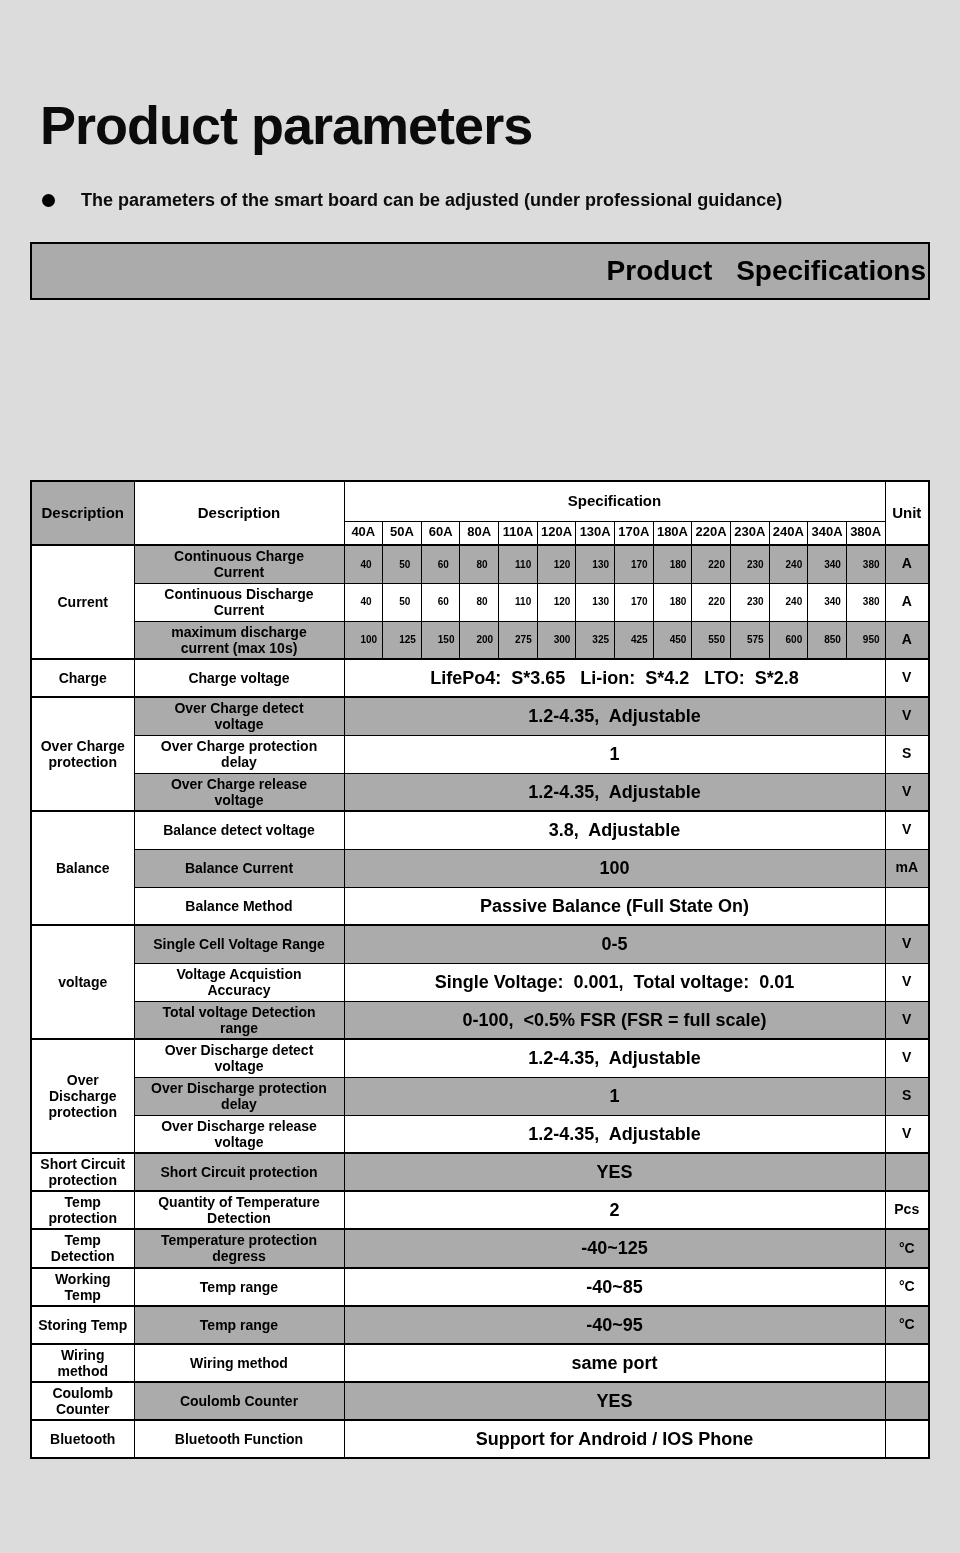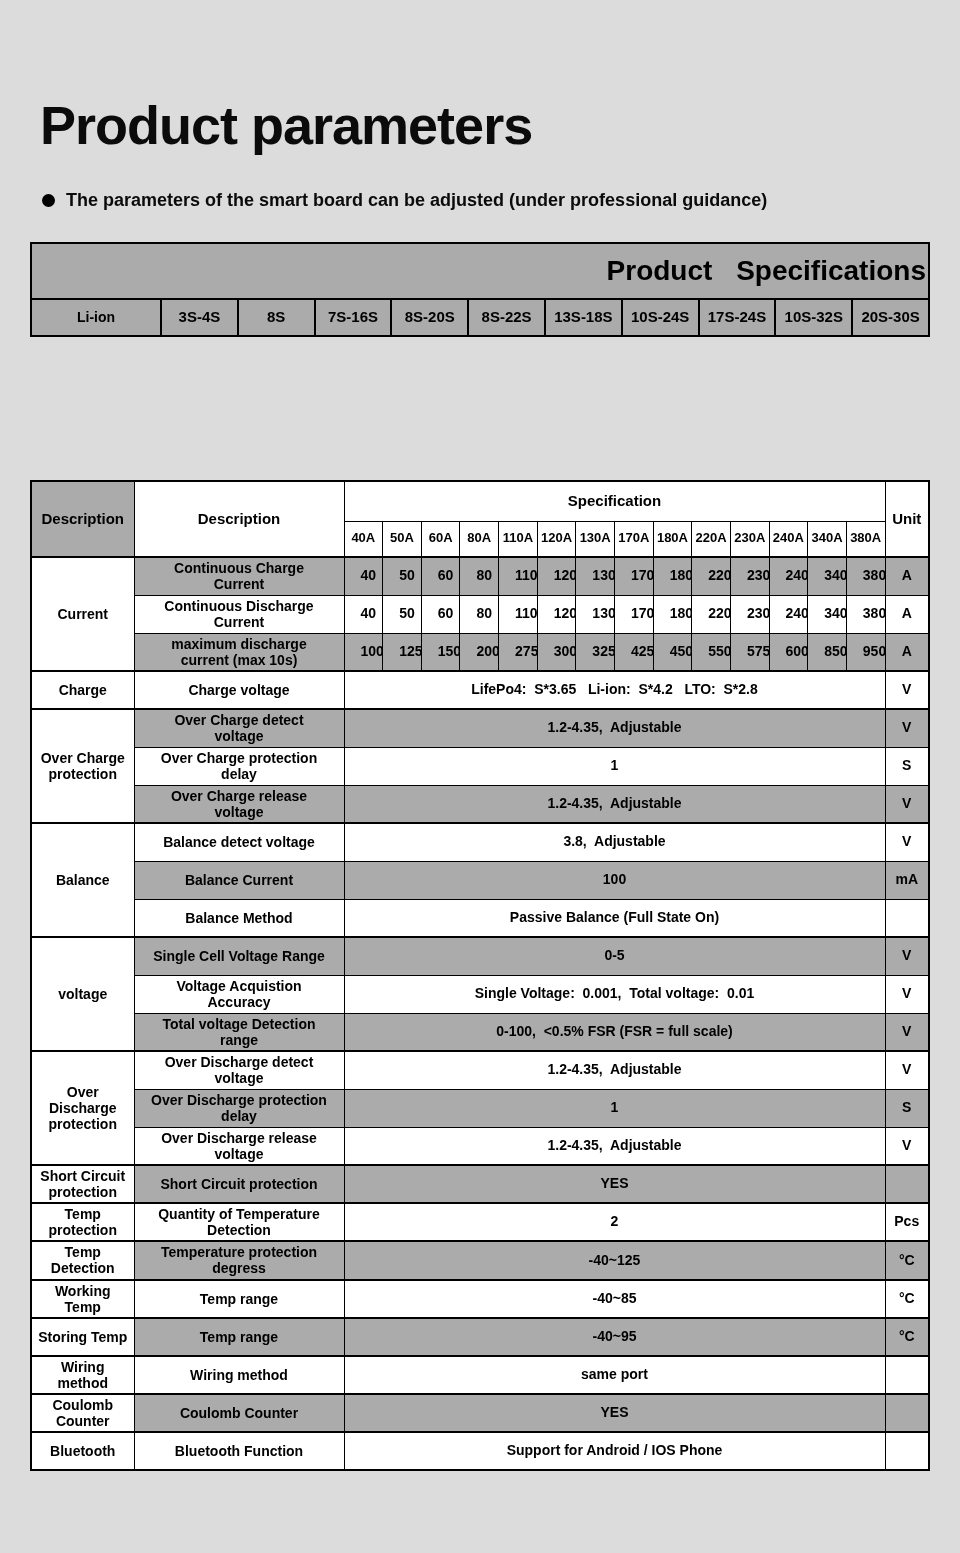--- a/index.html
+++ b/index.html
@@ -10,21 +10,21 @@
     color:#000;overflow:hidden;
   }
   
   .page-title{
     position:absolute;left:40px;top:94px;
     font-size:54px;font-weight:900;letter-spacing:-1px;
     color:#0b0b0b;white-space:nowrap;
   }
   .subtitle{
     position:absolute;left:42px;top:190px;
-    display:flex;align-items:center;gap:11px;
+    display:flex;align-items:center;gap:26px;
     font-size:18px;font-weight:700;color:#0b0b0b;white-space:nowrap;
   }
   .bullet-dot{width:13px;height:13px;border-radius:50%;background:#000;flex:0 0 auto;}
 
   
   table{border-collapse:collapse;table-layout:fixed;background:#fff;}
   td,th{border:1px solid #000;text-align:center;vertical-align:middle;
         font-weight:700;padding:2px 2px;line-height:1.12;overflow:hidden;}
   .grey{background:#ababab;}
   .white{background:#ffffff;}
@@ -34,30 +34,30 @@
   #strings-table td,#strings-table th{border:2px solid #000;font-size:15px;}
   #strings-table .title-cell{
     height:50px;font-size:28px;font-weight:700;word-spacing:16px;letter-spacing:0px;text-align:right;
   }
   #strings-table tbody tr{height:37px;}
   #strings-table .label-cell{font-size:14px;line-height:1.1;}
 
   
   #main-table{position:absolute;left:30px;top:480px;width:900px;border:2px solid #000;}
   #main-table thead tr.spec-row{height:40px;}
-  #main-table thead tr.amp-row{height:36px;}
+  #main-table thead tr.amp-row{height:24px;}
   #main-table thead th{font-size:15px;}
   #main-table thead .amp-h{font-size:13px;padding:2px 0;}
   #main-table thead tr.amp-row th{border-bottom:2px solid #000;}
   #main-table tbody tr{height:38px;}
   #main-table tbody tr.section-start td{border-top:2px solid #000;}
   #main-table .label-cell{font-size:14px;line-height:1.15;padding:2px 3px;}
   #main-table .desc-cell{font-size:14px;line-height:1.15;padding:2px 14px;}
-  #main-table .amp{font-size:14px;padding:2px 16px;}
-  #main-table .val{font-size:14px;white-space:pre-wrap;}
+  #main-table .amp{font-size:10px;padding:2px 16px;}
+  #main-table .val{font-size:18px;white-space:pre-wrap;}
   #main-table .unit{font-size:14px;}
 </style>
 </head>
 <body>
 
 <div class="page-title">Product parameters</div>
 <div class="subtitle">
   <span class="bullet-dot"></span>
   <span>The parameters of the smart board can be adjusted (under professional guidance)</span>
 </div>
@@ -66,33 +66,20 @@
   <colgroup>
     <col style="width:130px">
     <col span="10">
   </colgroup>
   <thead>
     <tr>
       <th class="title-cell grey" colspan="11">Product  Specifications</th>
     </tr>
   </thead>
   <tbody id="strings-body">
-      <tr class="grey">
-        <td class="label-cell">Li-ion</td>
-        <td>3S-4S</td>
-        <td>8S</td>
-        <td>7S-16S</td>
-        <td>8S-20S</td>
-        <td>8S-22S</td>
-        <td>13S-18S</td>
-        <td>10S-24S</td>
-        <td>17S-24S</td>
-        <td>10S-32S</td>
-        <td>20S-30S</td>
-      </tr>
     </tbody>
 </table>
 
 <table id="main-table">
   <colgroup>
     <col style="width:103px">
     <col style="width:210px">
     <col span="14">
     <col style="width:44px">
   </colgroup>

